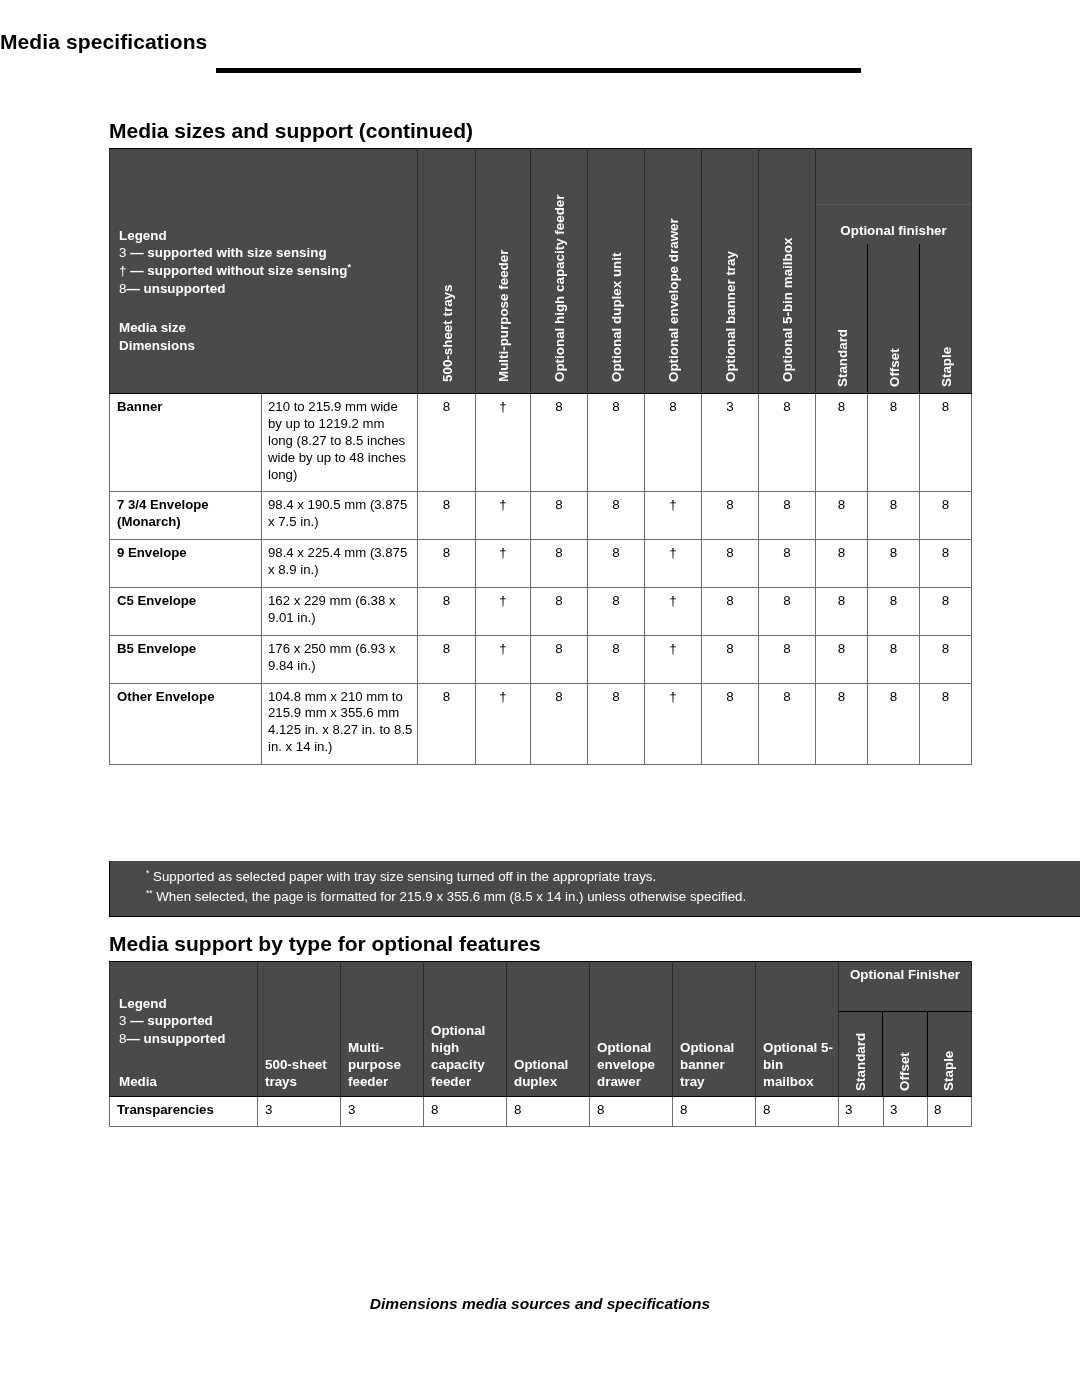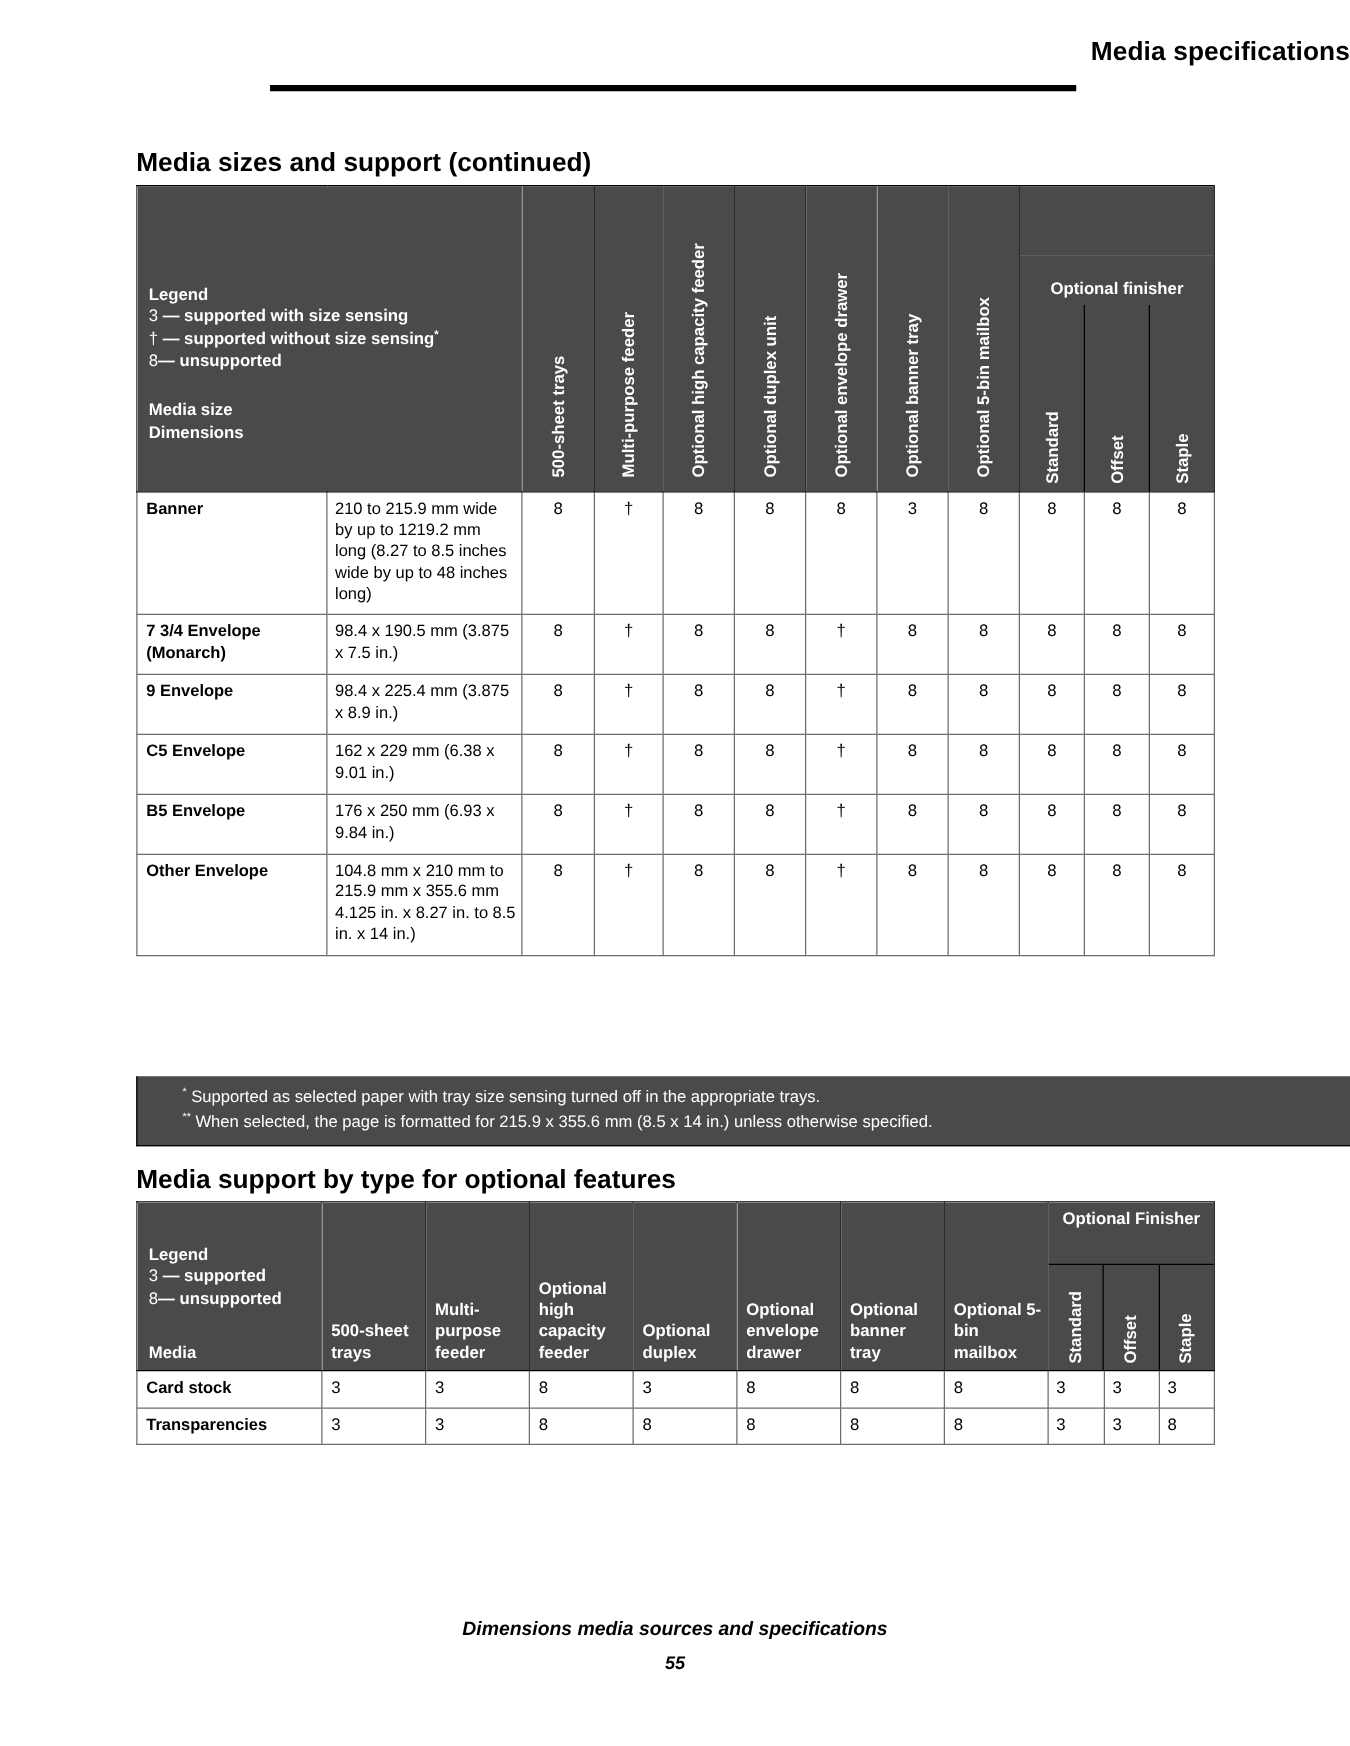--- a/index.html
+++ b/index.html
@@ -20,21 +20,21 @@
     left: 0; top: 0;
     width: 1080px;
     height: 1397px;
   }
 
   
   .page-title {
     position: absolute;
     left: 0; top: 30px;
     width: 1080px;
-    text-align: right;
+    text-align: left;
     font-size: 21px;
     font-weight: bold;
     letter-spacing: 0.1px;
   }
   .title-rule {
     position: absolute;
     left: 216px; top: 68px;
     width: 645px;
     height: 5px;
     background: #000;
@@ -536,44 +536,30 @@
             </div>
             <div class="fin2-col">
               <div class="vert">Staple</div>
             </div>
           </div>
         </td>
       </tr>
     </thead>
     <tbody id="t2-body">
         <tr>
-          <td class="rowlabel">Card stock</td>
-          <td class="mark">3</td>
-          <td class="mark">3</td>
-          <td class="mark">8</td>
-          <td class="mark">3</td>
-          <td class="mark">8</td>
-          <td class="mark">8</td>
-          <td class="mark">8</td>
-          <td class="mark narrow">3</td>
-          <td class="mark narrow">3</td>
-          <td class="mark narrow">3</td>
-        </tr>
-        <tr>
           <td class="rowlabel">Transparencies</td>
           <td class="mark">3</td>
           <td class="mark">3</td>
           <td class="mark">8</td>
           <td class="mark">8</td>
           <td class="mark">8</td>
           <td class="mark">8</td>
           <td class="mark">8</td>
           <td class="mark narrow">3</td>
           <td class="mark narrow">3</td>
           <td class="mark narrow">8</td>
         </tr>
       </tbody>
   </table>
 
   <div class="footer-line">Dimensions media sources and specifications</div>
-  <div class="footer-page">55</div>
 
 </div>
 
 </body></html>

